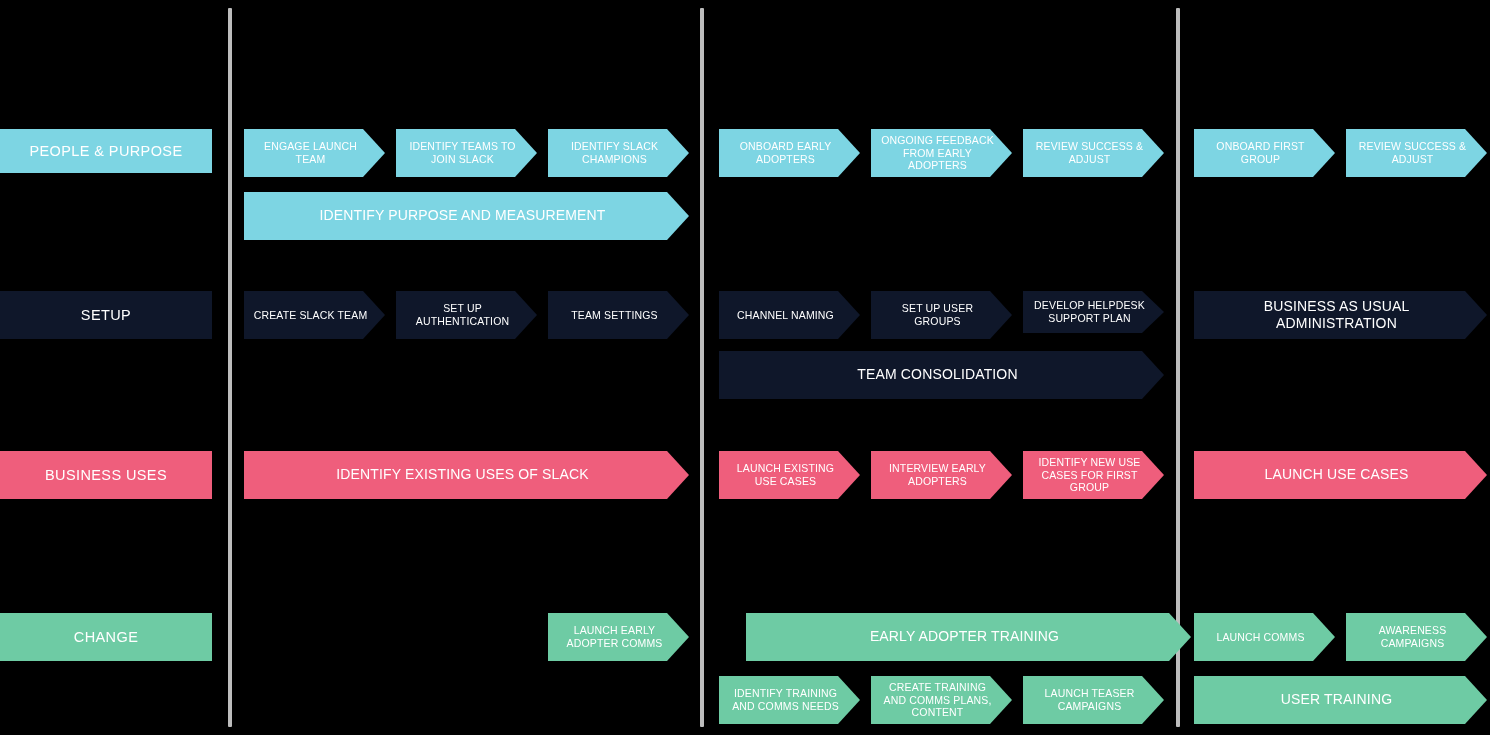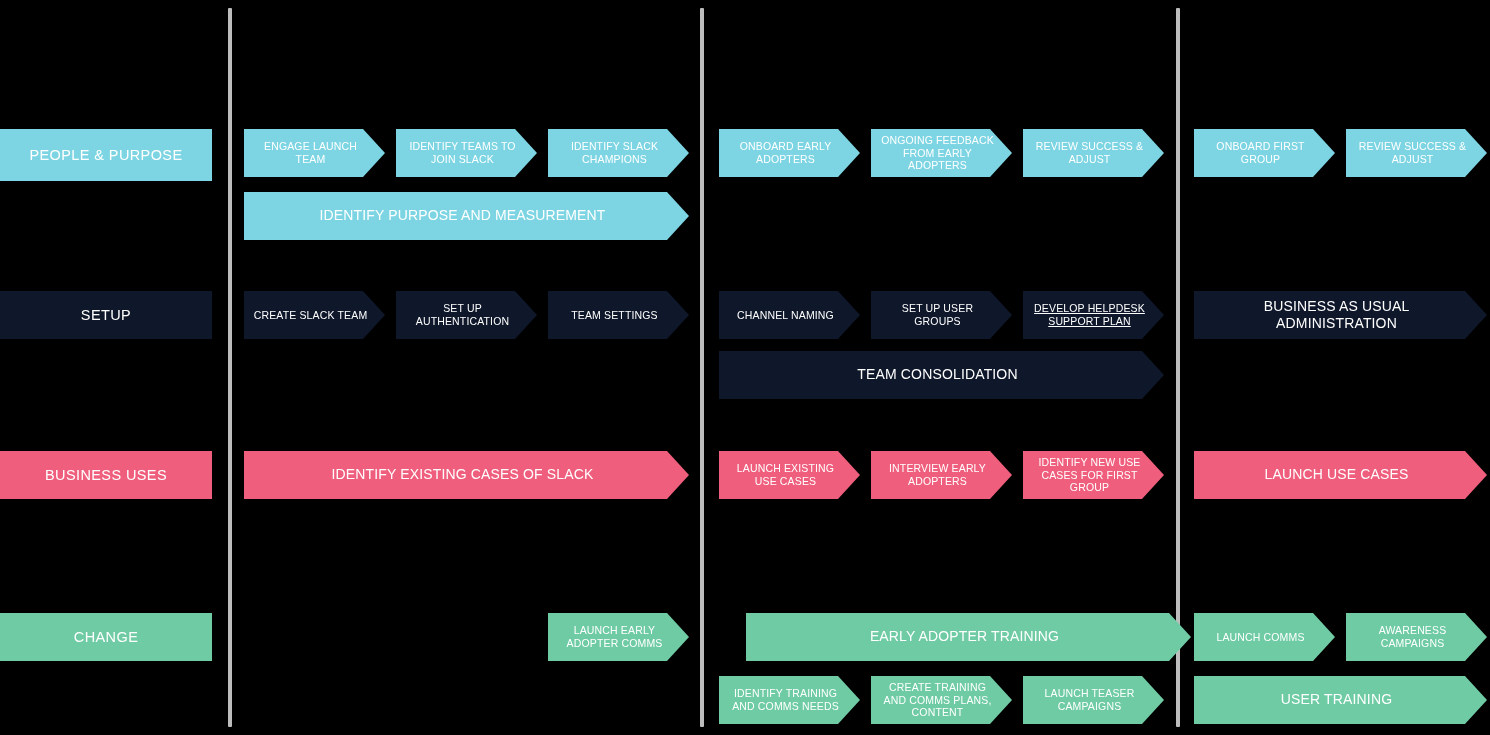--- a/index.html
+++ b/index.html
@@ -77,21 +77,21 @@
   .c-green { background: #6ecba4; }
 </style>
 </head>
 <body>
 
 <div id="roadmap">
 
 <div class="divider" style="left: 228px;"></div>
     <div class="divider" style="left: 700px;"></div>
     <div class="divider" style="left: 1176px;"></div>
-    <div class="lane-label c-cyan" style="left: 0px; top: 129px; width: 212px; height: 52px;">PEOPLE &amp; PURPOSE</div>
+    <div class="lane-label c-cyan" style="left: 0px; top: 129px; width: 212px; height: 44px;">PEOPLE &amp; PURPOSE</div>
     <div class="lane-label c-amber" style="left: 0px; top: 291px; width: 212px; height: 48px;">SETUP</div>
     <div class="lane-label c-pink" style="left: 0px; top: 451px; width: 212px; height: 48px;">BUSINESS USES</div>
     <div class="lane-label c-green" style="left: 0px; top: 613px; width: 212px; height: 48px;">CHANGE</div>
     <div class="task c-cyan sz-sm" style="left: 244px; top: 129px; width: 141px; height: 48px;">
       <span class="txt">ENGAGE LAUNCH TEAM</span>
     </div>
     <div class="task c-cyan sz-sm" style="left: 396px; top: 129px; width: 141px; height: 48px;">
       <span class="txt">IDENTIFY TEAMS TO JOIN SLACK</span>
     </div>
     <div class="task c-cyan sz-sm" style="left: 548px; top: 129px; width: 141px; height: 48px;">
@@ -123,31 +123,31 @@
     </div>
     <div class="task c-amber sz-sm" style="left: 548px; top: 291px; width: 141px; height: 48px;">
       <span class="txt">TEAM SETTINGS</span>
     </div>
     <div class="task c-amber sz-sm" style="left: 719px; top: 291px; width: 141px; height: 48px;">
       <span class="txt">CHANNEL NAMING</span>
     </div>
     <div class="task c-amber sz-sm" style="left: 871px; top: 291px; width: 141px; height: 48px;">
       <span class="txt">SET UP USER GROUPS</span>
     </div>
-    <div class="task c-amber sz-sm" style="left: 1023px; top: 291px; width: 141px; height: 48px; text-decoration: underline;">
+    <div class="task c-amber sz-sm" style="left: 1023px; top: 291px; width: 141px; height: 42px;">
       <span class="txt">DEVELOP HELPDESK SUPPORT PLAN</span>
     </div>
     <div class="task c-amber sz-md" style="left: 719px; top: 351px; width: 445px; height: 48px;">
       <span class="txt">TEAM CONSOLIDATION</span>
     </div>
     <div class="task c-amber sz-md" style="left: 1194px; top: 291px; width: 293px; height: 48px;">
       <span class="txt">BUSINESS AS USUAL ADMINISTRATION</span>
     </div>
     <div class="task c-pink sz-md" style="left: 244px; top: 451px; width: 445px; height: 48px;">
-      <span class="txt">IDENTIFY EXISTING CASES OF SLACK</span>
+      <span class="txt">IDENTIFY EXISTING USES OF SLACK</span>
     </div>
     <div class="task c-pink sz-sm" style="left: 719px; top: 451px; width: 141px; height: 48px;">
       <span class="txt">LAUNCH EXISTING USE CASES</span>
     </div>
     <div class="task c-pink sz-sm" style="left: 871px; top: 451px; width: 141px; height: 48px;">
       <span class="txt">INTERVIEW EARLY ADOPTERS</span>
     </div>
     <div class="task c-pink sz-sm" style="left: 1023px; top: 451px; width: 141px; height: 48px;">
       <span class="txt">IDENTIFY NEW USE CASES FOR FIRST GROUP</span>
     </div>

